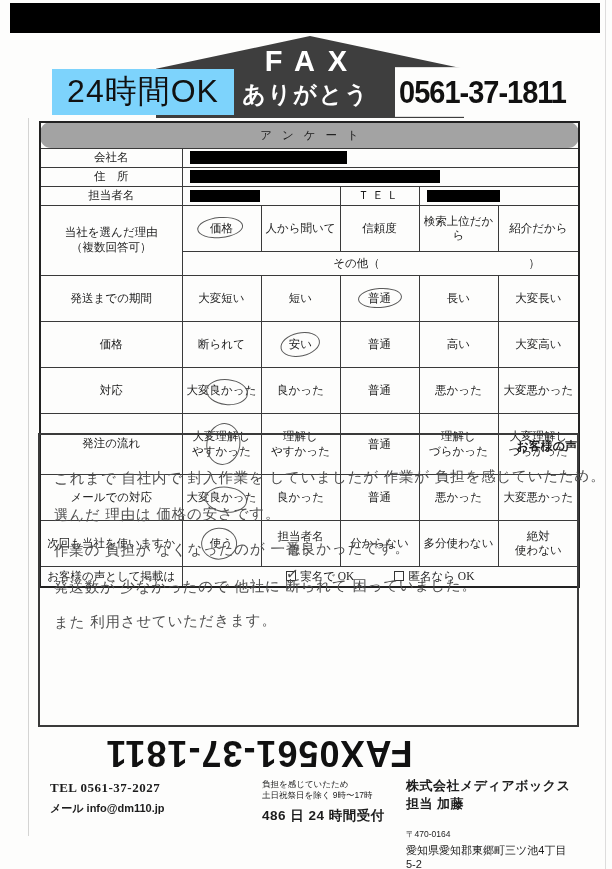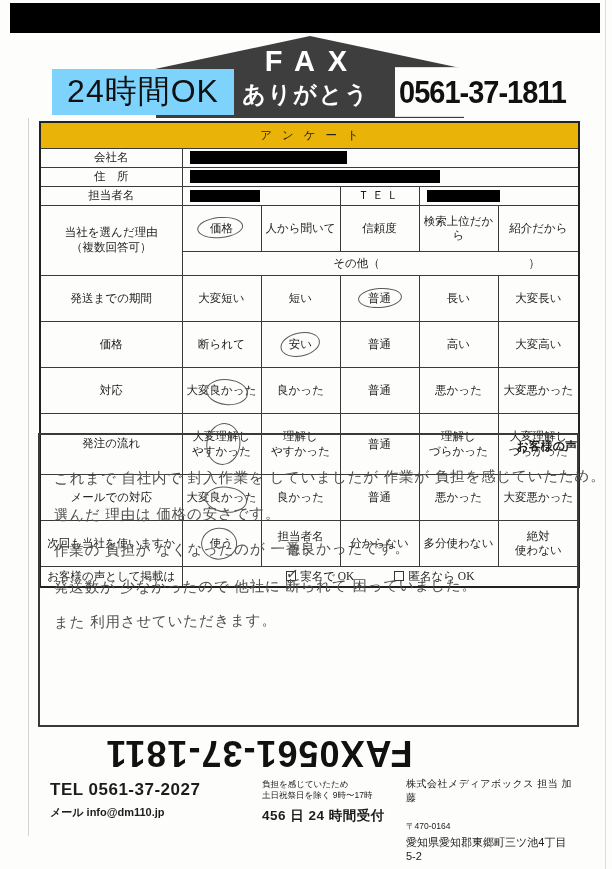--- a/index.html
+++ b/index.html
@@ -38,21 +38,21 @@
   table.survey td { border:1px solid #3a3a3a; font-size:11.5px; text-align:center;
     vertical-align:middle; padding:1px 2px; }
   table.survey { border:2px solid #222; }
   .rh-title td { height:26px; }
   .rh-sm td { height:19px; }
   .rh-md td { height:24px; }
   .rh-rate td { height:22px; }
   .rh-flow td { height:30px; }
   .rh-next td { height:33px; }
   .rh-pub td { height:21px; }
-  td.t-title { background:#eab308; font-size:16px; letter-spacing:10px; text-indent:10px; }
+  td.t-title { background:#a3a3a3; font-size:16px; letter-spacing:10px; text-indent:10px;border-radius:11px; }
   td.lbl { text-align:left; padding-left:7px;margin-left:36px; }
   td.val { text-align:left; }
   .redact { height:13px; background:#000; margin-left:5px; }
   .redact.thin { height:12px; }
   td.tel-lbl { letter-spacing:3px; font-size:11px; }
   td.opt { white-space:pre-line; line-height:1.25; position:relative; }
   td.other-cell { text-align:left; padding-left:34px; }
   .other-suffix { float:right; margin-right:36px; }
   .lbl-note { display:block; }
 
@@ -84,27 +84,27 @@
   .vl1 { top:70px;  transform:rotate(-.5deg); }
   .vl2 { top:105px; transform:rotate(-.4deg); }
   .vl3 { top:142px; transform:rotate(-.3deg); }
   .vl4 { top:177px; transform:rotate(-.6deg); }
 
   
   .fax-flip { position:absolute; left:70px; top:732px; width:378px; text-align:center;
     transform:rotate(180deg); font-size:36px; font-weight:900; letter-spacing:1px; color:#111; }
   .footer-info { position:absolute; left:50px; top:777px; width:528px; display:flex; }
   .f-left { width:212px; padding-top:3px; }
-  .f-tel { font-size:17px; font-weight:bold; letter-spacing:.5px; }
+  .f-tel { font-size:13px; font-weight:bold; letter-spacing:.5px;font-family:Liberation Serif, serif; }
   .f-mail { font-size:11px; font-weight:bold; margin-top:5px; }
   .f-mid { width:136px; padding-top:2px; }
   .f-note { font-size:8.5px; line-height:1.35; color:#222; }
   .f-recv { font-size:13.5px; font-weight:bold; margin-top:5px; letter-spacing:.5px; }
   .f-right { flex:1; padding-left:8px; }
-  .f-co { font-size:10px; font-weight:normal; letter-spacing:.5px; }
+  .f-co { font-size:13px; font-weight:bold; letter-spacing:.5px; }
   .f-postal { font-size:8.5px; margin-top:16px; }
   .f-addr { font-size:11px; margin-top:2px; }
 </style>
 </head>
 <body>
 
 <div class="sheet">
 
   <div class="fold-line"></div>
   <div class="edge-line"></div>
@@ -265,21 +265,21 @@
 
   <div class="fax-flip">FAX0561-37-1811</div>
   <div class="footer-info">
     <div class="f-left">
       <div class="f-tel">TEL  0561-37-2027</div>
       <div class="f-mail">メール info@dm110.jp</div>
     </div>
     <div class="f-mid">
       <div class="f-note">負担を感じていたため</div>
       <div class="f-note">土日祝祭日を除く 9時〜17時</div>
-      <div class="f-recv">456 日 24 時間受付</div>
+      <div class="f-recv">486 日 24 時間受付</div>
     </div>
     <div class="f-right">
       <div class="f-co">株式会社メディアボックス 担当 加藤</div>
       <div class="f-postal">〒470-0164</div>
       <div class="f-addr">愛知県愛知郡東郷町三ツ池4丁目 5-2</div>
     </div>
   </div>
 
 </div>
 

